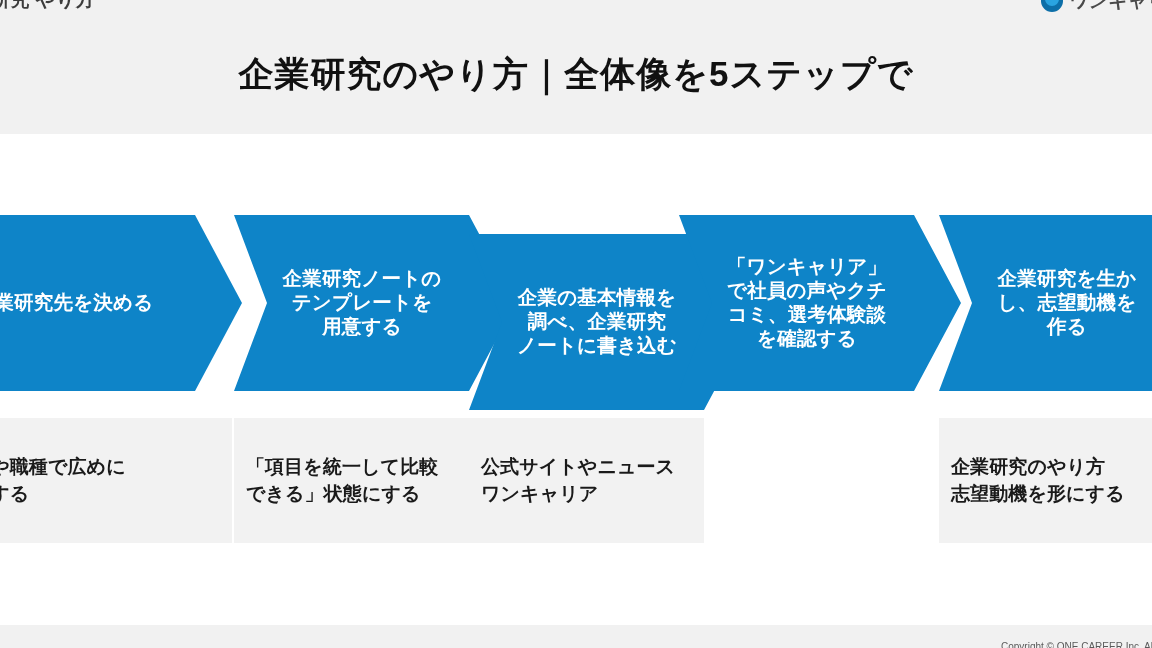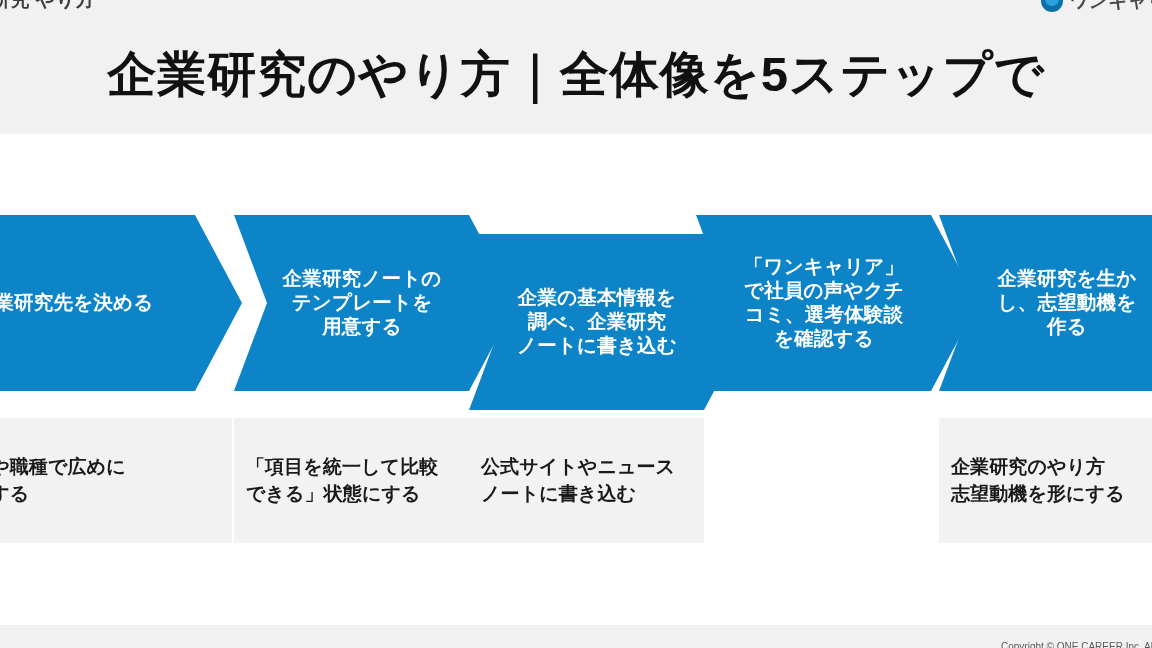--- a/index.html
+++ b/index.html
@@ -66,21 +66,21 @@
   .title-band {
     position: absolute;
     left: 0; top: 15px;
     width: 1152px; height: 119px;
     background: #f1f1f1;
     display: flex;
     align-items: center;
     justify-content: center;
   }
   .slide-title {
-    font-size: 49px;
+    font-size: 35px;
     font-weight: 700;
     color: #111111;
     letter-spacing: 1px;
     white-space: nowrap;
   }
 
   
   .stage {
     position: absolute;
     left: 0; top: 134px;
@@ -187,21 +187,21 @@
     <div class="arrow notch" style="left:234px; width:282px;">
       <span class="arrow-label">企業研究ノートの
 テンプレートを
 用意する</span>
     </div>
     <div class="arrow notch" style="left:469px; width:282px;margin-top:19px;">
       <span class="arrow-label">企業の基本情報を
 調べ、企業研究
 ノートに書き込む</span>
     </div>
-    <div class="arrow notch" style="left:696px; width:282px;">
+    <div class="arrow notch" style="left:679px; width:282px;">
       <span class="arrow-label">「ワンキャリア」
 で社員の声やクチ
 コミ、選考体験談
 を確認する</span>
     </div>
     <div class="arrow notch" style="left:939px; width:282px;">
       <span class="arrow-label">企業研究を生か
 し、志望動機を
 作る</span>
     </div>
@@ -211,21 +211,21 @@
     <div class="desc-box" style="left:-60px; width:292px;">
       <span class="desc-text">業界や職種で広めに
 選定する</span>
     </div>
     <div class="desc-box" style="left:234px; width:235px;">
       <span class="desc-text">「項目を統一して比較
 できる」状態にする</span>
     </div>
     <div class="desc-box" style="left:469px; width:235px;">
       <span class="desc-text">公式サイトやニュース
-ノートに書き込む</span>
+ワンキャリア</span>
     </div>
     <div class="desc-box" style="left:939px; width:235px;">
       <span class="desc-text">企業研究のやり方
 志望動機を形にする</span>
     </div>
   </div>
 
 </div>
 
 <div class="footer-band">

